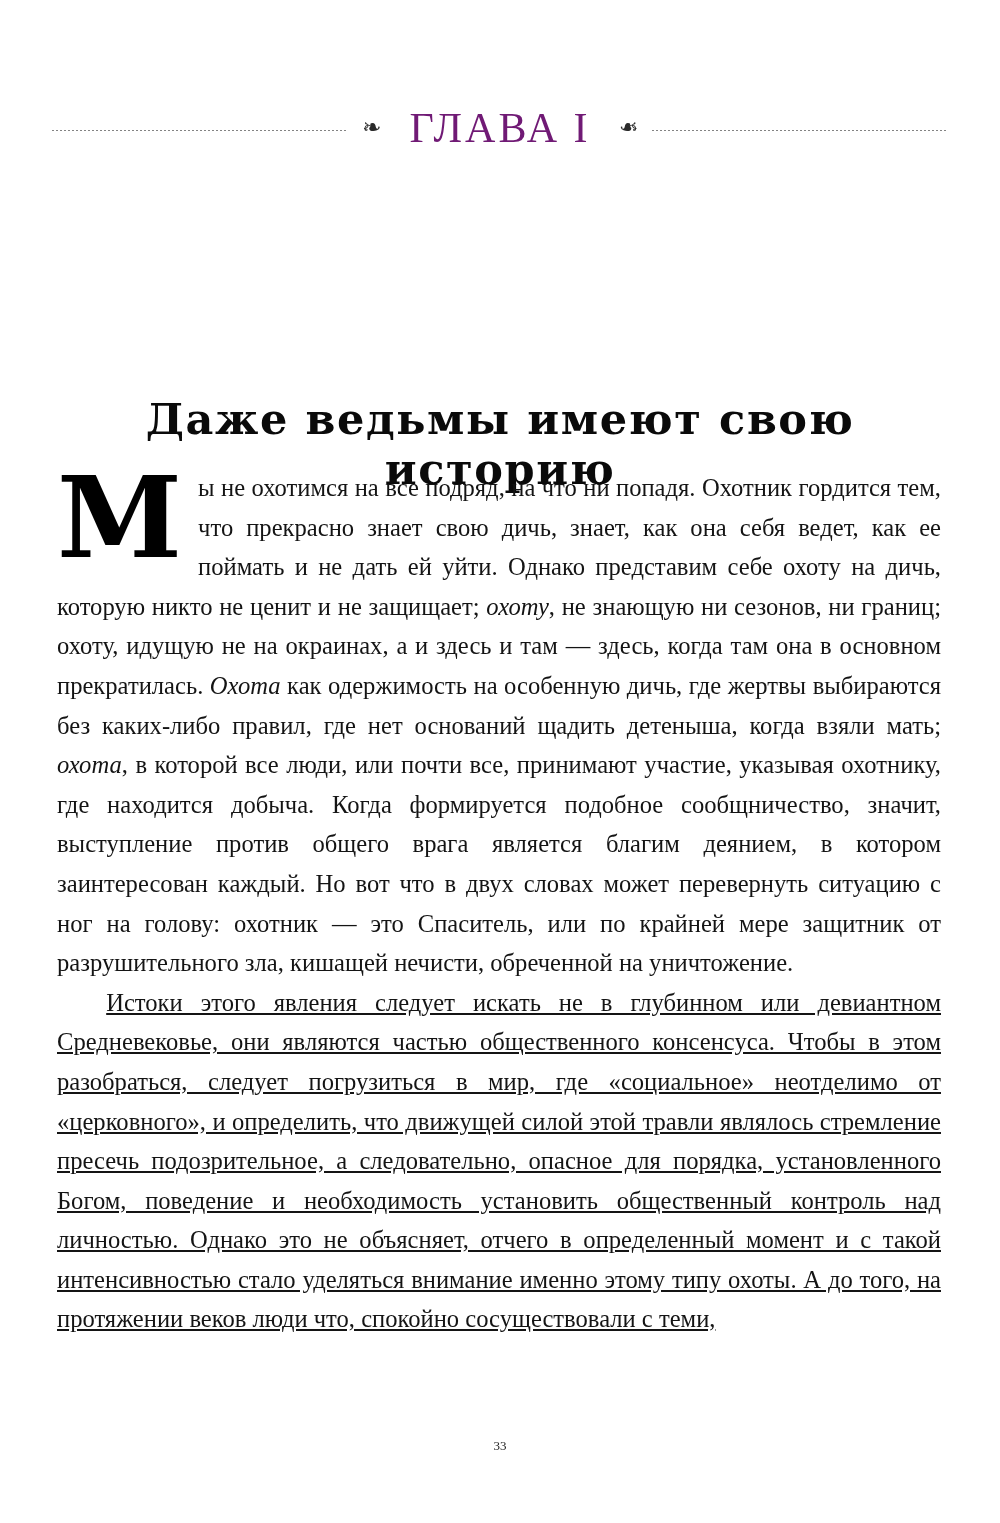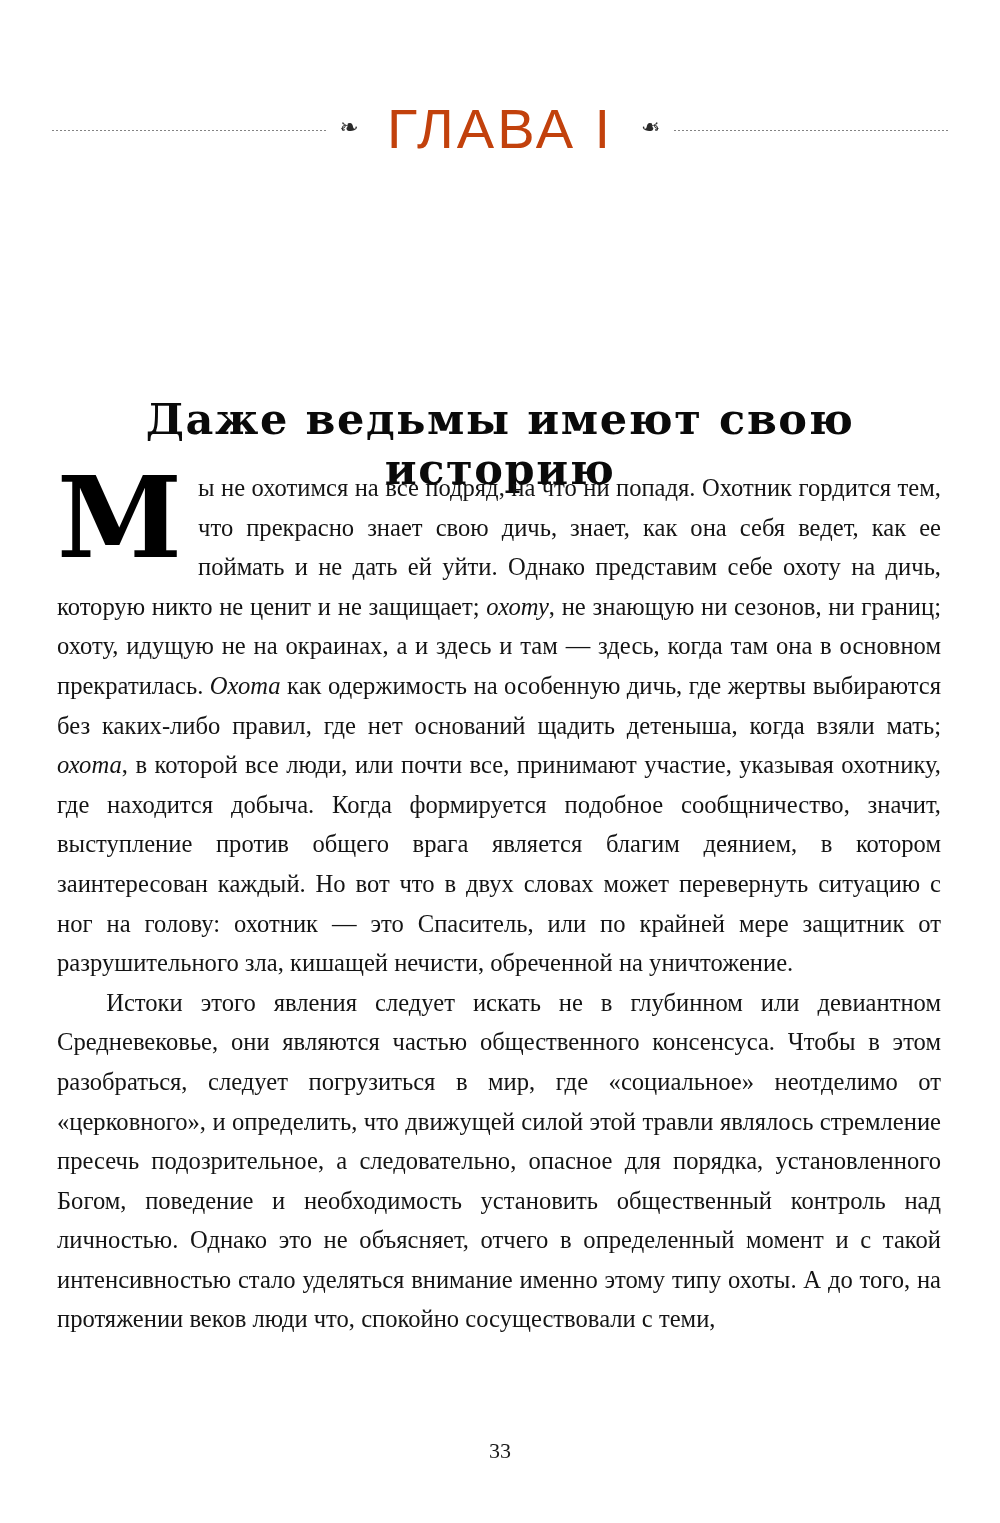--- a/index.html
+++ b/index.html
@@ -49,27 +49,27 @@
     line-height: 1;
     color: #2a2a2a;
     padding: 0 14px;
     letter-spacing: -2px;
     transform: translateY(-1px);
   }
   .orn.left  { transform: translateY(-1px) scaleX(1); }
   .orn.right { transform: translateY(-1px) scaleX(-1); }
   .chapter-title {
     flex: 0 0 auto;
-    font-size: 56px;
+    font-size: 42px;
     letter-spacing: 3px;
     font-weight: 400;
-    color: #c2410c;
+    color: #701a75;
     padding: 0 16px;
     white-space: nowrap;
-    font-family: Liberation Sans, sans-serif;
+    font-family: Liberation Serif, serif;
   }
 
   
   .section-title {
     position: absolute;
     top: 365px;
     left: 52px;
     right: 52px;
     text-align: center;
     font-size: 43px;
@@ -90,20 +90,21 @@
     text-align: justify;
     text-justify: inter-word;
     hyphens: manual;
     color: #141414;
   }
   .body-text p {
     margin: 0;
   }
   .body-text p + p {
     text-indent: 2.0em;
+    text-decoration: underline;
   }
   .dropcap {
     float: left;
     font-family: "DejaVu Serif", "Liberation Serif", serif;
     font-weight: 700;
     font-size: 113px;
     line-height: 92px;
     padding: 0 10px 0 0;
     margin: 4px 6px 0 0;
     color: #000;
@@ -111,21 +112,21 @@
   em.it {
   }
 
   
   .folio {
     position: absolute;
     top: 1438px;
     left: 0;
     width: 1000px;
     text-align: center;
-    font-size: 22px;
+    font-size: 13px;
     color: #1b1b1b;
     font-family: "Liberation Serif", "DejaVu Serif", serif;
   }
 </style>
 </head>
 <body>
 
 <div class="page">
 
   <div class="chapter-header">

